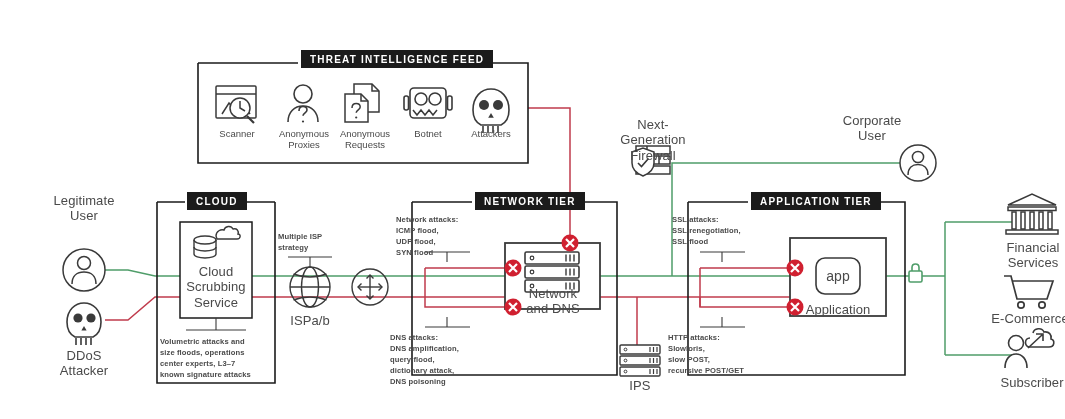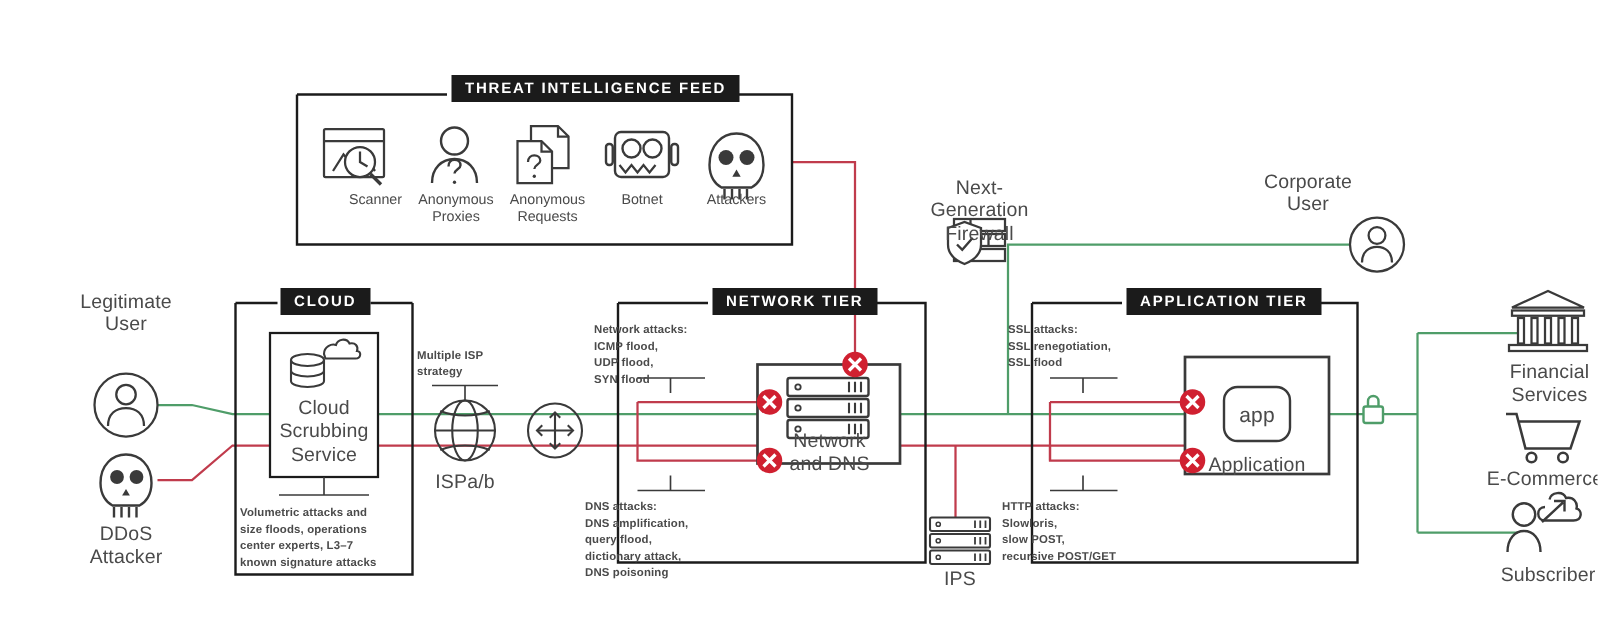--- a/index.html
+++ b/index.html
@@ -243,21 +243,21 @@
           <path d="M791,264 l8,8 M799,264 l-8,8" stroke="#fff" stroke-width="2.2" fill="none"></path>
         </g>
     <g>
           <circle cx="795" cy="307" r="8.5" fill="#d02030"></circle>
           <path d="M791,303 l8,8 M799,303 l-8,8" stroke="#fff" stroke-width="2.2" fill="none"></path>
         </g>
   </g>
 </svg>
 
 <div class="tierlabel" style="left:301px;top:50px;">THREAT INTELLIGENCE FEED</div>
-<div class="tifname" style="left:206px;top:128px;width:62px;text-align:right;">Scanner</div>
+<div class="tifname" style="left:206px;top:128px;width:62px;">Scanner</div>
 <div class="tifname" style="left:270px;top:128px;width:68px;">Anonymous<br>Proxies</div>
 <div class="tifname" style="left:329px;top:128px;width:72px;">Anonymous<br>Requests</div>
 <div class="tifname" style="left:398px;top:128px;width:60px;">Botnet</div>
 <div class="tifname" style="left:459px;top:128px;width:64px;">Attackers</div>
 
 <div class="lbl big" style="left:44px;top:193px;width:80px;">Legitimate<br>User</div>
 <div class="lbl big" style="left:44px;top:348px;width:80px;">DDoS<br>Attacker</div>
 <div class="lbl big" style="left:832px;top:113px;width:80px;">Corporate<br>User</div>
 
 <div class="tierlabel" style="left:187px;top:192px;">CLOUD</div>

